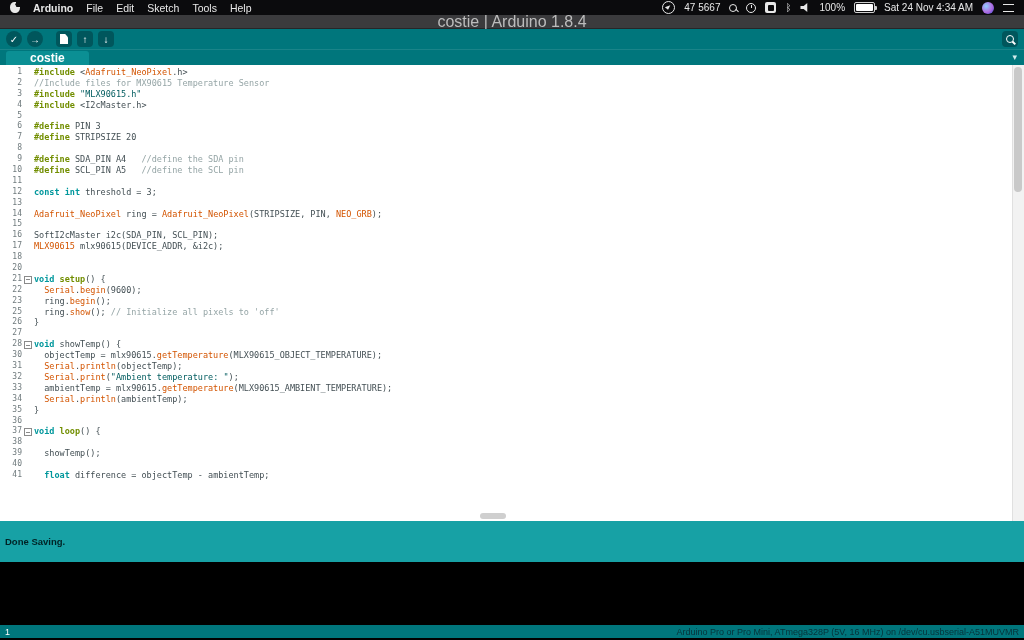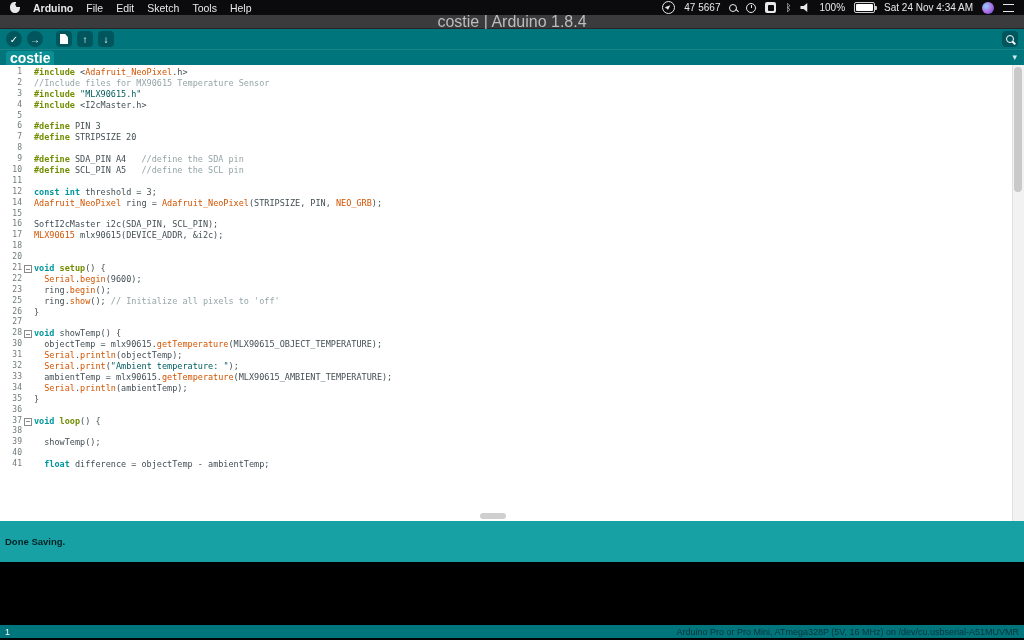--- a/index.html
+++ b/index.html
@@ -48,22 +48,22 @@
   .tb.gap{margin-left:8px;}
   .page-icon{width:8px;height:10px;background:#fff;clip-path:polygon(0 0,65% 0,100% 32%,100% 100%,0 100%);}
   .tb.serial{position:absolute;right:6px;top:2px;}
   .mag{width:6px;height:6px;border:1.5px solid #fff;border-radius:50%;position:relative;display:inline-block;}
   .mag::after{content:'';position:absolute;width:4px;height:1.6px;background:#fff;
     transform:rotate(45deg);right:-3.4px;bottom:-1.6px;}
 
   
   .tabstrip{height:16px;background:var(--teal);border-top:1px solid rgba(255,255,255,0.10);
     display:flex;align-items:flex-end;padding:0 6px;position:relative;box-sizing:border-box;}
-  .tab{height:14px;background:var(--tab);color:#fff;font-size:14px;font-weight:bold;
-    padding:0 4px;display:flex;align-items:center;border-radius:3px 3px 0 0;cursor:pointer;}
+  .tab{height:14px;background:var(--tab);color:#fff;font-size:12px;font-weight:bold;
+    padding:0 24px;display:flex;align-items:center;border-radius:3px 3px 0 0;cursor:pointer;}
   .tabmenu{position:absolute;right:7px;top:2px;color:#d2ecec;font-size:9px;cursor:pointer;}
 
   
   .editor{height:456px;background:#fff;position:relative;overflow:hidden;
     font-family:"DejaVu Sans Mono",monospace;font-size:8.5px;}
   .code-lines{padding-top:2px;}
   .code-line{display:flex;height:10.9px;line-height:10.9px;white-space:pre;}
   .ln{width:22px;text-align:right;color:#6f7a7d;font-size:8px;flex:none;}
   .fold{width:9px;flex:none;margin-left:1px;margin-right:2px;position:relative;}
   .fold.has::before{content:'';position:absolute;top:2px;left:1px;width:6px;height:6px;
@@ -210,20 +210,21 @@
       <div class="code-line"><span class="ln">3</span><span class="fold"></span><span class="code"><span class="tk-k">#include</span><span class="tk-p"> </span><span class="tk-s">"MLX90615.h"</span></span></div>
       <div class="code-line"><span class="ln">4</span><span class="fold"></span><span class="code"><span class="tk-k">#include</span><span class="tk-p"> &lt;I2cMaster.h&gt;</span></span></div>
       <div class="code-line"><span class="ln">5</span><span class="fold"></span><span class="code"></span></div>
       <div class="code-line"><span class="ln">6</span><span class="fold"></span><span class="code"><span class="tk-k">#define</span><span class="tk-p"> PIN 3</span></span></div>
       <div class="code-line"><span class="ln">7</span><span class="fold"></span><span class="code"><span class="tk-k">#define</span><span class="tk-p"> STRIPSIZE 20</span></span></div>
       <div class="code-line"><span class="ln">8</span><span class="fold"></span><span class="code"></span></div>
       <div class="code-line"><span class="ln">9</span><span class="fold"></span><span class="code"><span class="tk-k">#define</span><span class="tk-p"> SDA_PIN A4   </span><span class="tk-c">//define the SDA pin</span></span></div>
       <div class="code-line"><span class="ln">10</span><span class="fold"></span><span class="code"><span class="tk-k">#define</span><span class="tk-p"> SCL_PIN A5   </span><span class="tk-c">//define the SCL pin</span></span></div>
       <div class="code-line"><span class="ln">11</span><span class="fold"></span><span class="code"></span></div>
       <div class="code-line"><span class="ln">12</span><span class="fold"></span><span class="code"><span class="tk-t">const</span><span class="tk-p"> </span><span class="tk-t">int</span><span class="tk-p"> threshold = 3;</span></span></div>
+      <div class="code-line"><span class="ln">13</span><span class="fold"></span><span class="code"></span></div>
       <div class="code-line"><span class="ln">14</span><span class="fold"></span><span class="code"><span class="tk-f">Adafruit_NeoPixel</span><span class="tk-p"> ring = </span><span class="tk-f">Adafruit_NeoPixel</span><span class="tk-p">(STRIPSIZE, PIN, </span><span class="tk-f">NEO_GRB</span><span class="tk-p">);</span></span></div>
       <div class="code-line"><span class="ln">15</span><span class="fold"></span><span class="code"></span></div>
       <div class="code-line"><span class="ln">16</span><span class="fold"></span><span class="code"><span class="tk-p">SoftI2cMaster i2c(SDA_PIN, SCL_PIN);</span></span></div>
       <div class="code-line"><span class="ln">17</span><span class="fold"></span><span class="code"><span class="tk-f">MLX90615</span><span class="tk-p"> mlx90615(DEVICE_ADDR, &amp;i2c);</span></span></div>
       <div class="code-line"><span class="ln">18</span><span class="fold"></span><span class="code"></span></div>
       <div class="code-line"><span class="ln">20</span><span class="fold"></span><span class="code"></span></div>
       <div class="code-line"><span class="ln">21</span><span class="fold has"></span><span class="code"><span class="tk-t">void</span><span class="tk-p"> </span><span class="tk-k">setup</span><span class="tk-p">() {</span></span></div>
       <div class="code-line"><span class="ln">22</span><span class="fold"></span><span class="code"><span class="tk-p">  </span><span class="tk-f">Serial</span><span class="tk-p">.</span><span class="tk-f">begin</span><span class="tk-p">(9600);</span></span></div>
       <div class="code-line"><span class="ln">23</span><span class="fold"></span><span class="code"><span class="tk-p">  ring.</span><span class="tk-f">begin</span><span class="tk-p">();</span></span></div>
       <div class="code-line"><span class="ln">25</span><span class="fold"></span><span class="code"><span class="tk-p">  ring.</span><span class="tk-f">show</span><span class="tk-p">(); </span><span class="tk-c">// Initialize all pixels to 'off'</span></span></div>

